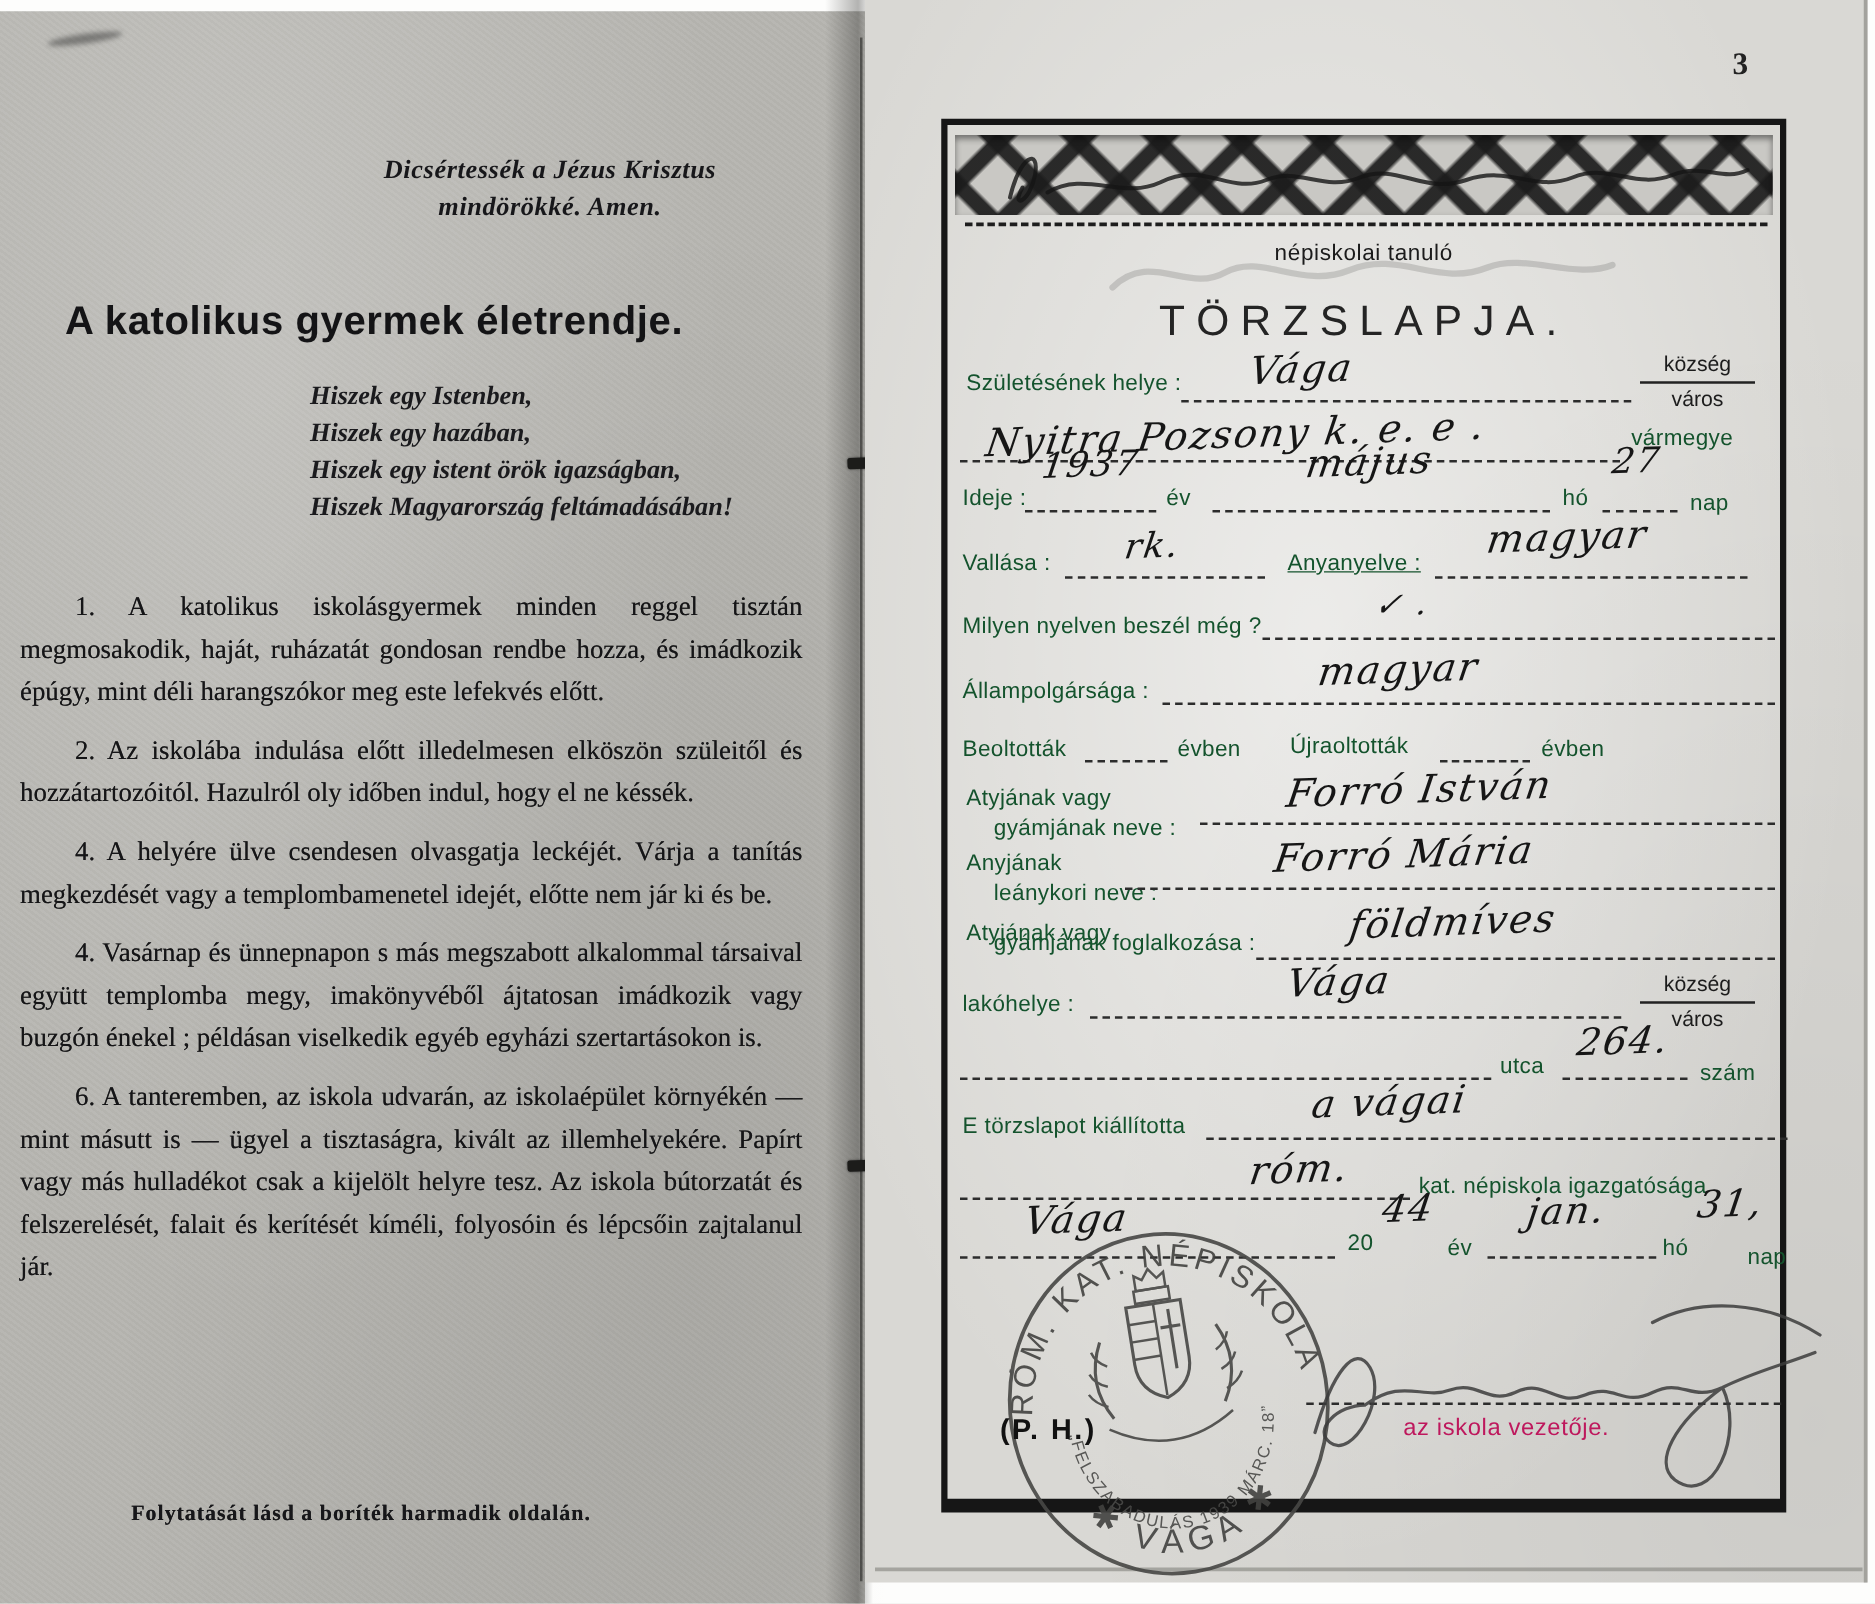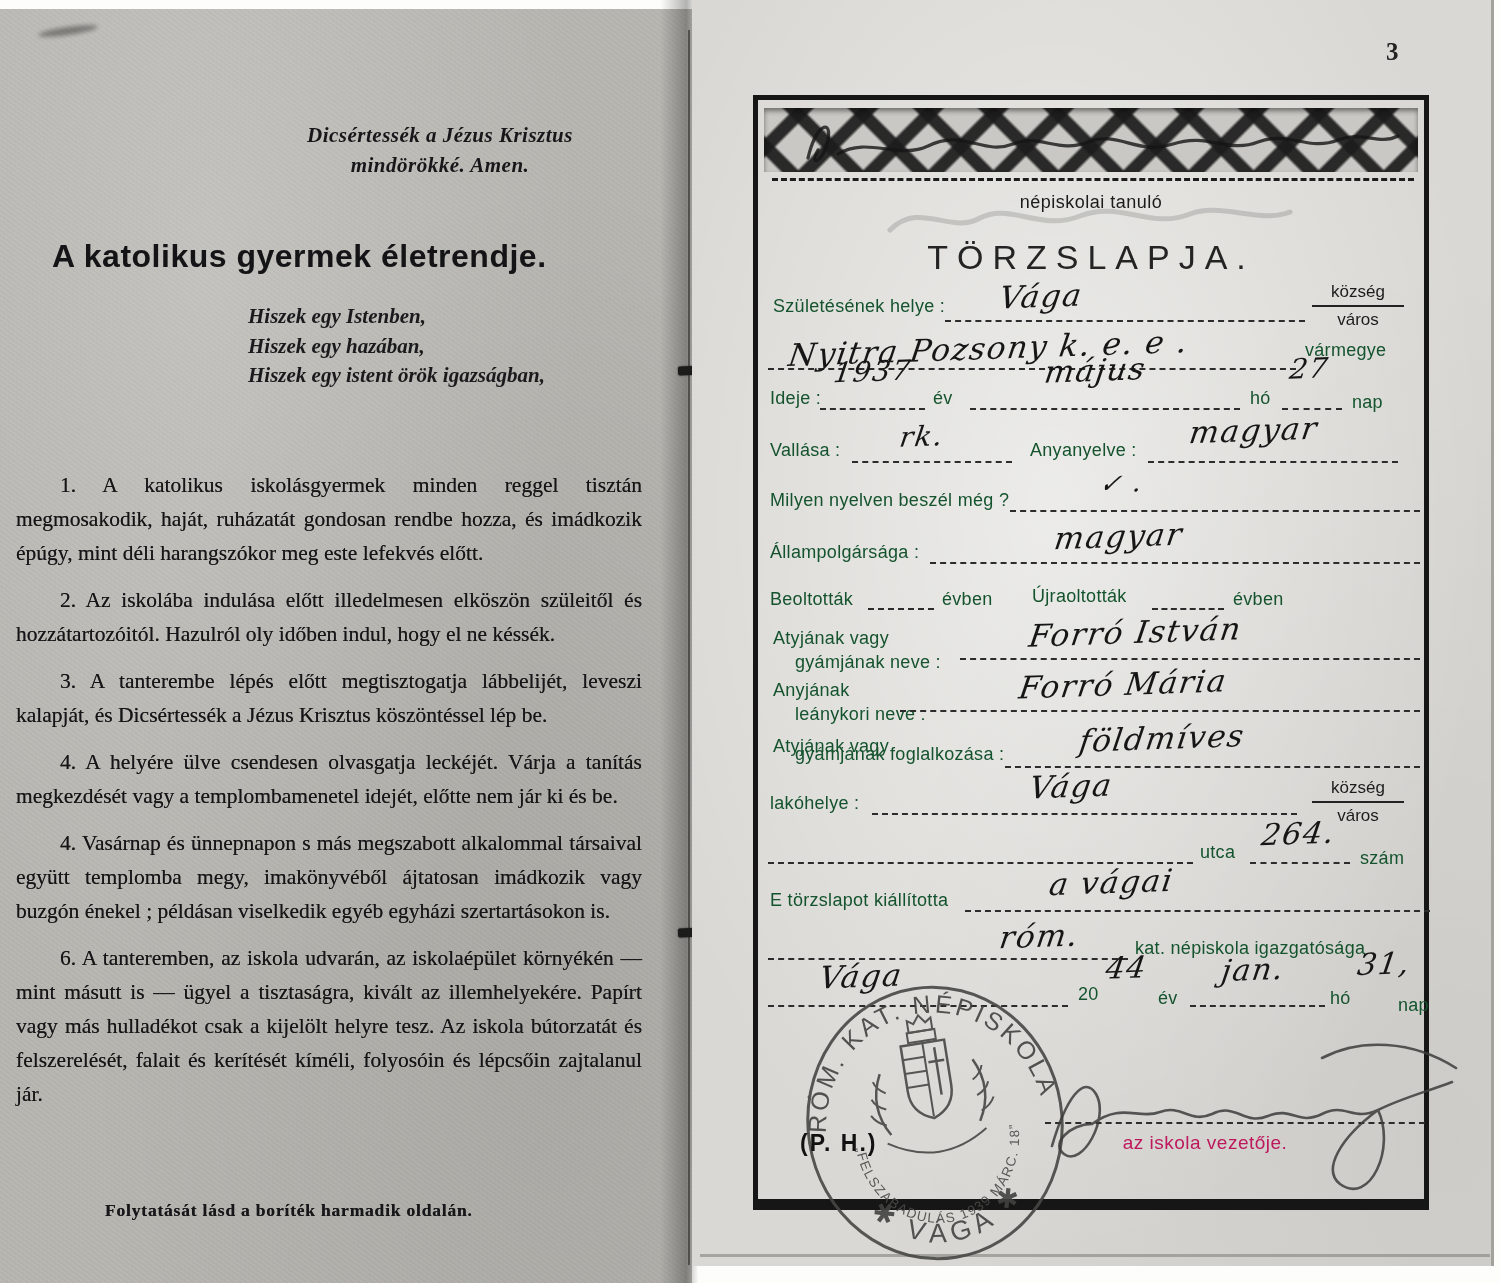--- a/index.html
+++ b/index.html
@@ -119,26 +119,26 @@
   <span>Dicsértessék a Jézus Krisztus</span><br>
   <span>mindörökké. Amen.</span>
 </div>
 
 <div class="lp-heading">A katolikus gyermek életrendje.</div>
 
 <div class="credo">
   <span>Hiszek egy Istenben,</span><br>
   <span>Hiszek egy hazában,</span><br>
   <span>Hiszek egy istent örök igazságban,</span><br>
+  <span>Hiszek Magyarország feltámadásában!</span>
 </div>
 
 <div class="lp-body">
   <p>1. A katolikus iskolásgyermek minden reggel tisztán megmosakodik, haját, ruházatát gondosan rendbe hozza, és imádkozik épúgy, mint déli harangszókor meg este lefekvés előtt.</p>
   <p>2. Az iskolába indulása előtt illedelmesen elköszön szüleitől és hozzátartozóitól. Hazulról oly időben indul, hogy el ne késsék.</p>
-  <p>3. A tanterembe lépés előtt megtisztogatja lábbelijét, leveszi kalapját, és Dicsértessék a Jézus Krisztus köszöntéssel lép be.</p>
   <p>4. A helyére ülve csendesen olvasgatja leckéjét. Várja a tanítás megkezdését vagy a templombamenetel idejét, előtte nem jár ki és be.</p>
   <p>4. Vasárnap és ünnepnapon s más megszabott alkalommal társaival együtt templomba megy, imakönyvéből ájtatosan imádkozik vagy buzgón énekel ; példásan viselkedik egyéb egyházi szertartásokon is.</p>
   <p>6. A tanteremben, az iskola udvarán, az iskolaépület környékén — mint másutt is — ügyel a tisztaságra, kivált az illemhelyekére. Papírt vagy más hulladékot csak a kijelölt helyre tesz. Az iskola bútorzatát és felszerelését, falait és kerítését kíméli, folyosóin és lépcsőin zajtalanul jár.</p>
 </div>
 
 <div class="lp-footer">Folytatását lásd a boríték harmadik oldalán.</div>
 
 <div class="gutter"></div>
 <div class="fold-line"></div>
 <div class="staple s1"></div>
@@ -181,21 +181,21 @@
 <div class="dots" style="left:970px;top:408px;width:270px;"></div>
 <div class="hw" style="left:1045px;top:352px;font-size:31px;">május</div>
 <div class="lbl" style="left:1250px;top:388px;">hó</div>
 <div class="dots" style="left:1282px;top:408px;width:60px;"></div>
 <div class="hw" style="left:1290px;top:352px;font-size:28px;">27</div>
 <div class="lbl" style="left:1352px;top:392px;">nap</div>
 
 <div class="lbl" style="left:770px;top:440px;">Vallása :</div>
 <div class="dots" style="left:852px;top:461px;width:160px;"></div>
 <div class="hw" style="left:900px;top:420px;font-size:28px;">rk.</div>
-<div class="lbl" style="left:1030px;top:440px;">Anyanyelve :</div>
+<div class="lbl" style="left:1030px;top:440px;text-decoration:underline;">Anyanyelve :</div>
 <div class="dots" style="left:1148px;top:461px;width:250px;"></div>
 <div class="hw" style="left:1190px;top:412px;font-size:31px;">magyar</div>
 
 <div class="lbl" style="left:770px;top:490px;">Milyen nyelven beszél még ?</div>
 <div class="dots" style="left:1010px;top:510px;width:410px;"></div>
 <div class="hw" style="left:1100px;top:468px;font-size:26px;">✓ .</div>
 
 <div class="lbl" style="left:770px;top:542px;">Állampolgársága :</div>
 <div class="dots" style="left:930px;top:562px;width:490px;"></div>
 <div class="hw" style="left:1055px;top:518px;font-size:31px;">magyar</div>

